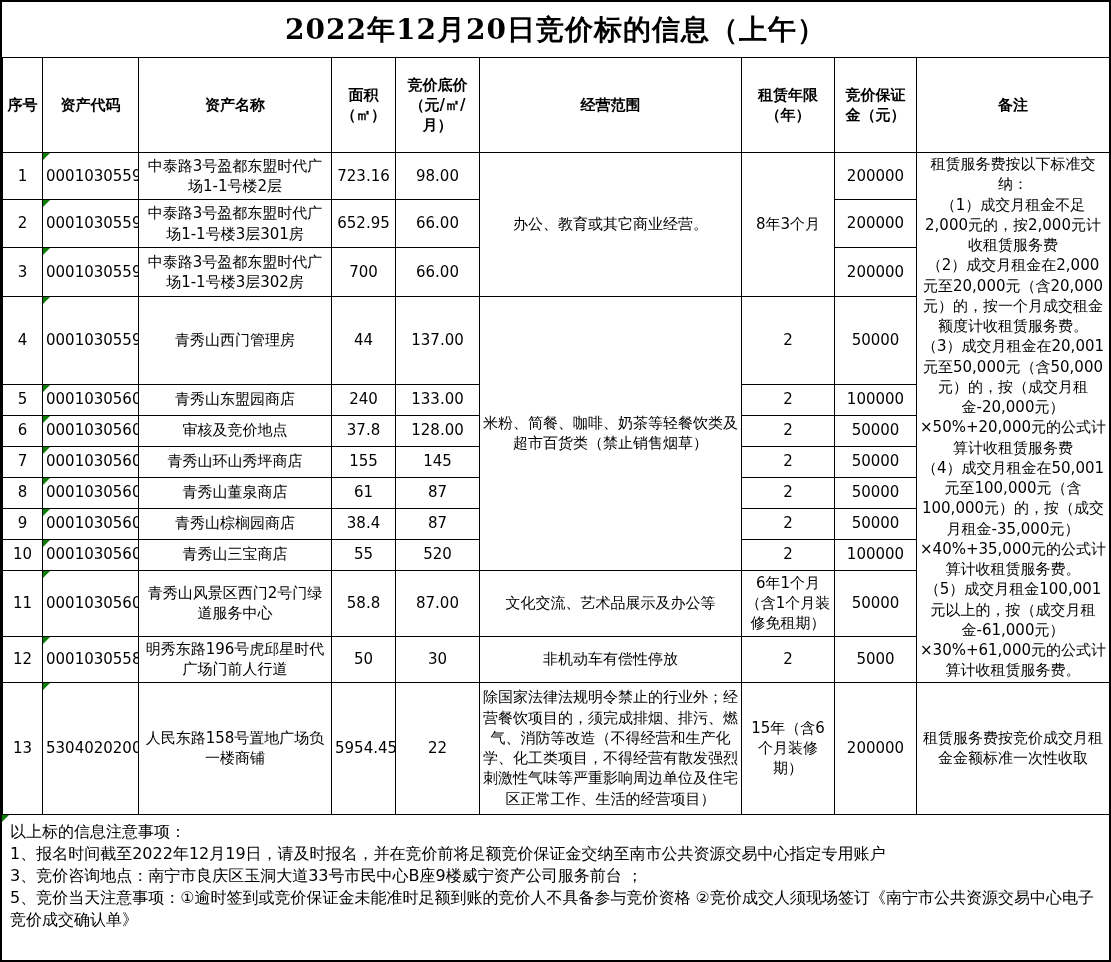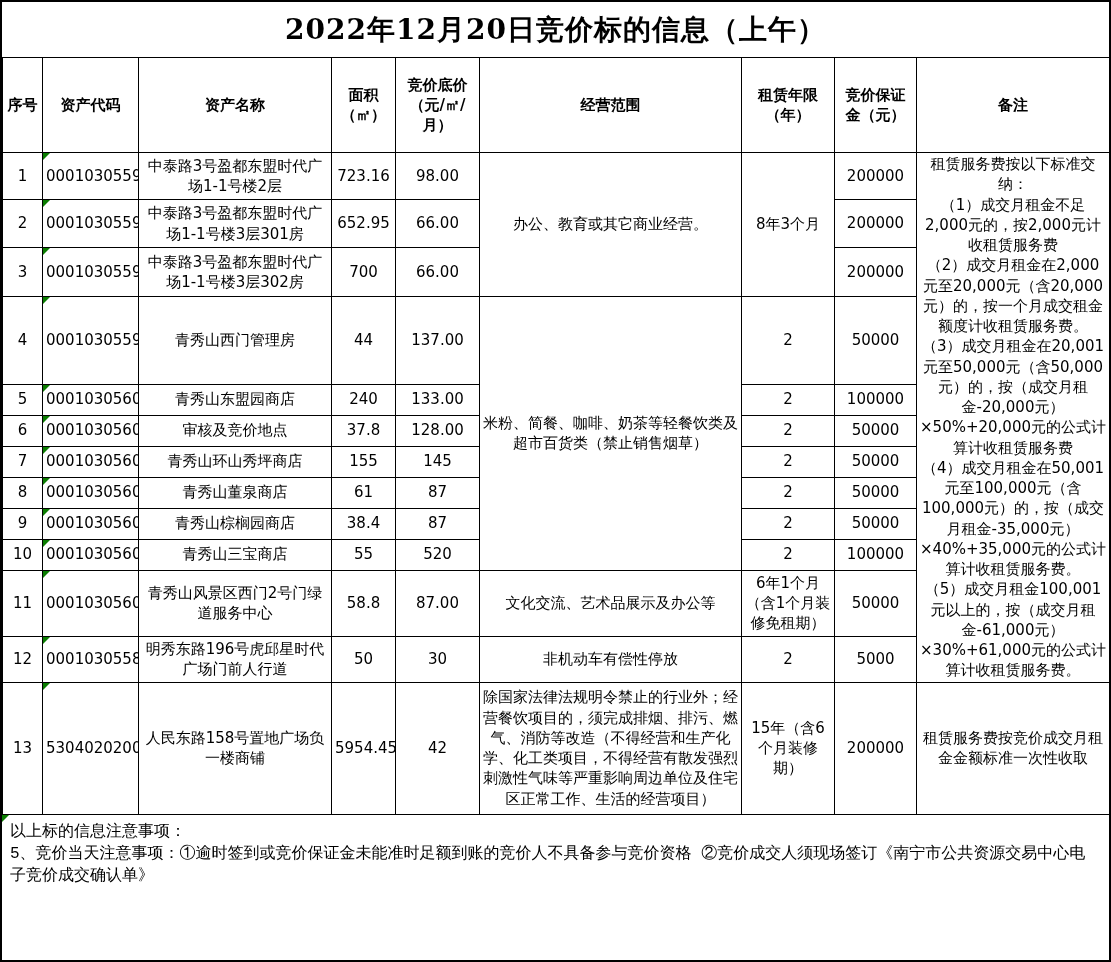--- a/index.html
+++ b/index.html
@@ -56,21 +56,21 @@
     border-top:7px solid #0a7d00;
     border-right:7px solid transparent;
   }
   .notes {
     flex:1 1 auto;
     padding:6px 8px 0 8px;
     font-size:16px;
     line-height:22px;
     position:relative;
   }
-  .note-line { white-space:pre-wrap;font-family:Liberation Mono, monospace; }
+  .note-line { white-space:pre-wrap; }
 </style>
 </head>
 <body>
 
 <div class="sheet">
 
   <div class="title">2022年12月20日竞价标的信息（上午）</div>
 
   <table class="bid">
     <colgroup>
@@ -229,29 +229,31 @@
       <td>非机动车有偿性停放</td>
       <td>2</td>
       <td>5000</td>
     </tr>
 
     <tr style="height:132px">
       <td>13</td>
       <td><i class="flag"></i><span>53040202002</span></td>
       <td>人民东路158号置地广场负一楼商铺</td>
       <td>5954.45</td>
-      <td>42</td>
+      <td>22</td>
       <td>除国家法律法规明令禁止的行业外；经营餐饮项目的，须完成排烟、排污、燃气、消防等改造（不得经营和生产化学、化工类项目，不得经营有散发强烈刺激性气味等严重影响周边单位及住宅区正常工作、生活的经营项目）</td>
       <td>15年（含6个月装修期）</td>
       <td>200000</td>
       <td>租赁服务费按竞价成交月租金金额标准一次性收取</td>
     </tr>
   </tbody>
     </table>
 
   <div class="notes">
     <i class="flag"></i>
     <div class="note-line">以上标的信息注意事项：</div>
+    <div class="note-line">1、报名时间截至2022年12月19日，请及时报名，并在竞价前将足额竞价保证金交纳至南市公共资源交易中心指定专用账户</div>
+    <div class="note-line">3、竞价咨询地点：南宁市良庆区玉洞大道33号市民中心B座9楼威宁资产公司服务前台 ；</div>
     <div class="note-line">5、竞价当天注意事项：①逾时签到或竞价保证金未能准时足额到账的竞价人不具备参与竞价资格 ②竞价成交人须现场签订《南宁市公共资源交易中心电子竞价成交确认单》</div>
 
   </div>
 
 </div>
 
 </body></html>

